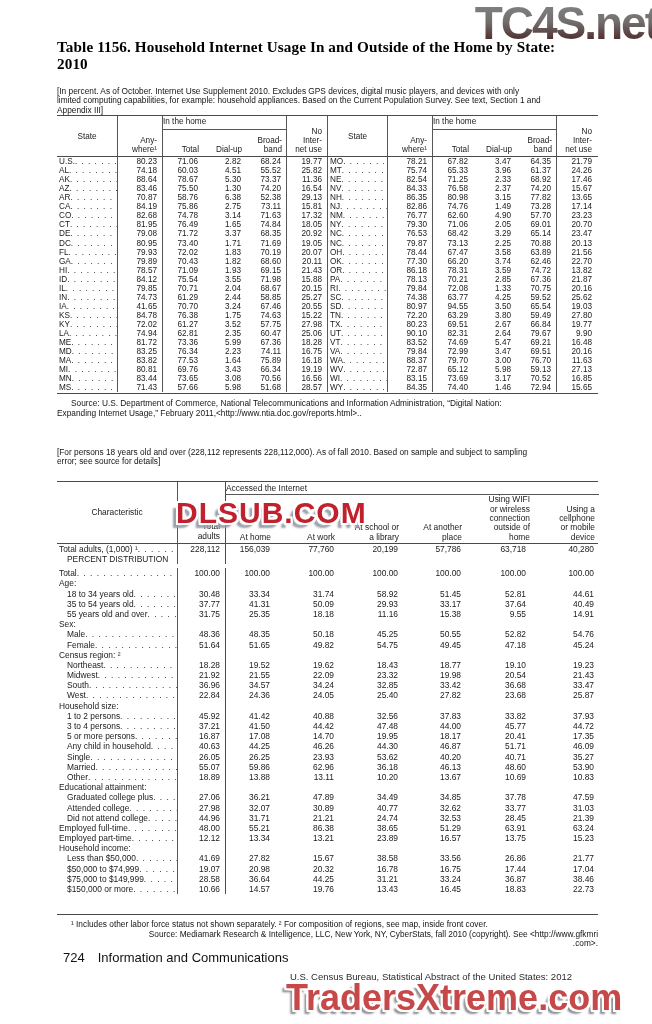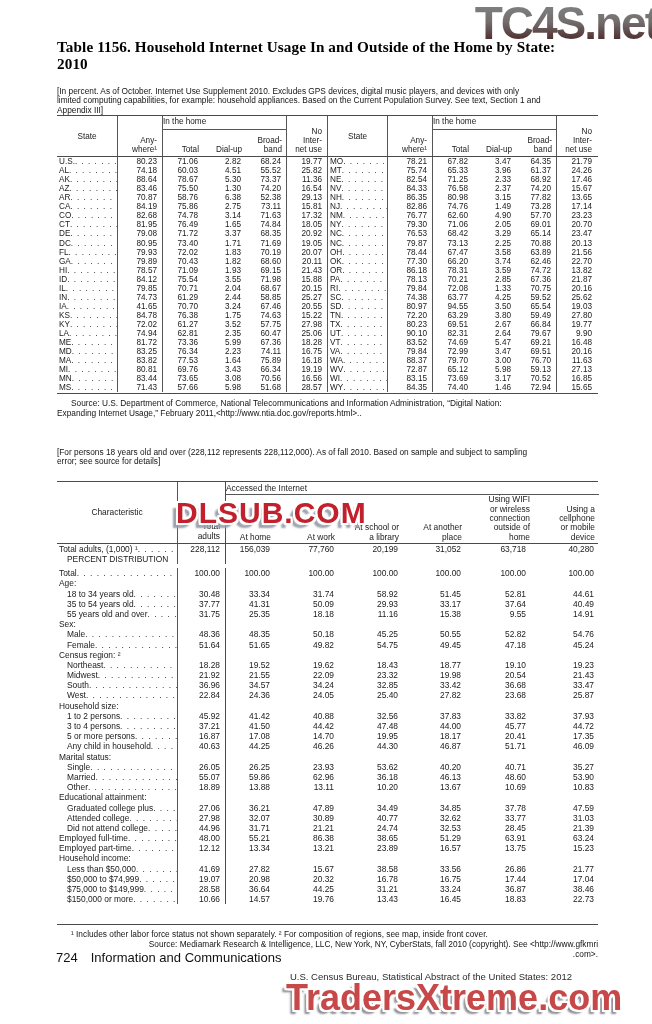--- a/index.html
+++ b/index.html
@@ -60,21 +60,21 @@
   .t57-head{display:flex;border-top:1.5px solid #4a4a4a;border-bottom:1px solid #4a4a4a;
             height:61px;font-size:8.4px;line-height:9.3px;}
   .w-char{width:120px}.c0{width:48px}.c1{width:50px}.c2{width:64px}.c3{width:64px}
   .c4{width:63px}.c5{width:65px}.c6{width:68px}
   .g57{width:374px;}
   #t57-body{border-bottom:1.5px solid #4a4a4a;padding-bottom:20px;}
   .t57-row{display:flex;height:10.2px;line-height:10.4px;font-size:8.4px;}
   .t57-row.gap{margin-top:4px;}
 
   
-  #footer-line{position:absolute;left:56px;top:950px;font-size:13px;color:#111;
+  #footer-line{position:absolute;left:63px;top:950px;font-size:13px;color:#111;
                display:flex;gap:13px;align-items:baseline;}
   #census-line{position:absolute;left:290px;top:971px;font-size:9.5px;color:#2b2b2b;}
 </style>
 </head>
 <body>
 <div id="page">
 
   <div id="wm-top">TC4S.net</div>
   <div id="wm-mid">DLSUB.COM</div>
   <div id="wm-bot">TradersXtreme.com</div>
@@ -679,21 +679,21 @@
     <div id="t57-body">
         <div class="t57-row">
           <div class="c lab w-char bold">
             <span class="lt">Total adults, (1,000) ¹</span>
             <span class="dots"></span>
           </div>
           <div class="c num c0 bl bold">228,112</div>
           <div class="c num c1 bl2 bold">156,039</div>
           <div class="c num c2 bold">77,760</div>
           <div class="c num c3 bold">20,199</div>
-          <div class="c num c4 bold">31,052</div>
+          <div class="c num c4 bold">57,786</div>
           <div class="c num c5 bold">63,718</div>
           <div class="c num c6 bold">40,280</div>
         </div>
         <div class="t57-row">
           <div class="c lab w-char ind">
             <span class="lt">PERCENT DISTRIBUTION</span>
           </div>
           <div class="c num c0 bl"></div>
           <div class="c num c1 bl2"></div>
           <div class="c num c2"></div>
@@ -926,161 +926,149 @@
           </div>
           <div class="c num c0 bl">40.63</div>
           <div class="c num c1 bl2">44.25</div>
           <div class="c num c2">46.26</div>
           <div class="c num c3">44.30</div>
           <div class="c num c4">46.87</div>
           <div class="c num c5">51.71</div>
           <div class="c num c6">46.09</div>
         </div>
         <div class="t57-row">
+          <div class="c lab w-char ind">
+            <span class="lt">Single</span>
+            <span class="dots"></span>
+          </div>
+          <div class="c num c0 bl">26.05</div>
+          <div class="c num c1 bl2">26.25</div>
+          <div class="c num c2">23.93</div>
+          <div class="c num c3">53.62</div>
+          <div class="c num c4">40.20</div>
+          <div class="c num c5">40.71</div>
+          <div class="c num c6">35.27</div>
+        </div>
+        <div class="t57-row">
+          <div class="c lab w-char ind">
+            <span class="lt">Married</span>
+            <span class="dots"></span>
+          </div>
+          <div class="c num c0 bl">55.07</div>
+          <div class="c num c1 bl2">59.86</div>
+          <div class="c num c2">62.96</div>
+          <div class="c num c3">36.18</div>
+          <div class="c num c4">46.13</div>
+          <div class="c num c5">48.60</div>
+          <div class="c num c6">53.90</div>
+        </div>
+        <div class="t57-row">
+          <div class="c lab w-char ind">
+            <span class="lt">Other</span>
+            <span class="dots"></span>
+          </div>
+          <div class="c num c0 bl">18.89</div>
+          <div class="c num c1 bl2">13.88</div>
+          <div class="c num c2">13.11</div>
+          <div class="c num c3">10.20</div>
+          <div class="c num c4">13.67</div>
+          <div class="c num c5">10.69</div>
+          <div class="c num c6">10.83</div>
+        </div>
+        <div class="t57-row">
           <div class="c lab w-char">
-            <span class="lt">Marital status:</span>
+            <span class="lt">Educational attainment:</span>
           </div>
           <div class="c num c0 bl"></div>
           <div class="c num c1 bl2"></div>
           <div class="c num c2"></div>
           <div class="c num c3"></div>
           <div class="c num c4"></div>
           <div class="c num c5"></div>
           <div class="c num c6"></div>
         </div>
         <div class="t57-row">
           <div class="c lab w-char ind">
-            <span class="lt">Single</span>
-            <span class="dots"></span>
-          </div>
-          <div class="c num c0 bl">26.05</div>
-          <div class="c num c1 bl2">26.25</div>
-          <div class="c num c2">23.93</div>
-          <div class="c num c3">53.62</div>
-          <div class="c num c4">40.20</div>
-          <div class="c num c5">40.71</div>
-          <div class="c num c6">35.27</div>
-        </div>
-        <div class="t57-row">
-          <div class="c lab w-char ind">
-            <span class="lt">Married</span>
-            <span class="dots"></span>
-          </div>
-          <div class="c num c0 bl">55.07</div>
-          <div class="c num c1 bl2">59.86</div>
-          <div class="c num c2">62.96</div>
-          <div class="c num c3">36.18</div>
-          <div class="c num c4">46.13</div>
-          <div class="c num c5">48.60</div>
-          <div class="c num c6">53.90</div>
-        </div>
-        <div class="t57-row">
-          <div class="c lab w-char ind">
-            <span class="lt">Other</span>
-            <span class="dots"></span>
-          </div>
-          <div class="c num c0 bl">18.89</div>
-          <div class="c num c1 bl2">13.88</div>
-          <div class="c num c2">13.11</div>
-          <div class="c num c3">10.20</div>
-          <div class="c num c4">13.67</div>
-          <div class="c num c5">10.69</div>
-          <div class="c num c6">10.83</div>
+            <span class="lt">Graduated college plus</span>
+            <span class="dots"></span>
+          </div>
+          <div class="c num c0 bl">27.06</div>
+          <div class="c num c1 bl2">36.21</div>
+          <div class="c num c2">47.89</div>
+          <div class="c num c3">34.49</div>
+          <div class="c num c4">34.85</div>
+          <div class="c num c5">37.78</div>
+          <div class="c num c6">47.59</div>
+        </div>
+        <div class="t57-row">
+          <div class="c lab w-char ind">
+            <span class="lt">Attended college</span>
+            <span class="dots"></span>
+          </div>
+          <div class="c num c0 bl">27.98</div>
+          <div class="c num c1 bl2">32.07</div>
+          <div class="c num c2">30.89</div>
+          <div class="c num c3">40.77</div>
+          <div class="c num c4">32.62</div>
+          <div class="c num c5">33.77</div>
+          <div class="c num c6">31.03</div>
+        </div>
+        <div class="t57-row">
+          <div class="c lab w-char ind">
+            <span class="lt">Did not attend college</span>
+            <span class="dots"></span>
+          </div>
+          <div class="c num c0 bl">44.96</div>
+          <div class="c num c1 bl2">31.71</div>
+          <div class="c num c2">21.21</div>
+          <div class="c num c3">24.74</div>
+          <div class="c num c4">32.53</div>
+          <div class="c num c5">28.45</div>
+          <div class="c num c6">21.39</div>
         </div>
         <div class="t57-row">
           <div class="c lab w-char">
-            <span class="lt">Educational attainment:</span>
+            <span class="lt">Employed full-time</span>
+            <span class="dots"></span>
+          </div>
+          <div class="c num c0 bl">48.00</div>
+          <div class="c num c1 bl2">55.21</div>
+          <div class="c num c2">86.38</div>
+          <div class="c num c3">38.65</div>
+          <div class="c num c4">51.29</div>
+          <div class="c num c5">63.91</div>
+          <div class="c num c6">63.24</div>
+        </div>
+        <div class="t57-row">
+          <div class="c lab w-char">
+            <span class="lt">Employed part-time</span>
+            <span class="dots"></span>
+          </div>
+          <div class="c num c0 bl">12.12</div>
+          <div class="c num c1 bl2">13.34</div>
+          <div class="c num c2">13.21</div>
+          <div class="c num c3">23.89</div>
+          <div class="c num c4">16.57</div>
+          <div class="c num c5">13.75</div>
+          <div class="c num c6">15.23</div>
+        </div>
+        <div class="t57-row">
+          <div class="c lab w-char">
+            <span class="lt">Household income:</span>
           </div>
           <div class="c num c0 bl"></div>
           <div class="c num c1 bl2"></div>
           <div class="c num c2"></div>
           <div class="c num c3"></div>
           <div class="c num c4"></div>
           <div class="c num c5"></div>
           <div class="c num c6"></div>
         </div>
         <div class="t57-row">
           <div class="c lab w-char ind">
-            <span class="lt">Graduated college plus</span>
-            <span class="dots"></span>
-          </div>
-          <div class="c num c0 bl">27.06</div>
-          <div class="c num c1 bl2">36.21</div>
-          <div class="c num c2">47.89</div>
-          <div class="c num c3">34.49</div>
-          <div class="c num c4">34.85</div>
-          <div class="c num c5">37.78</div>
-          <div class="c num c6">47.59</div>
-        </div>
-        <div class="t57-row">
-          <div class="c lab w-char ind">
-            <span class="lt">Attended college</span>
-            <span class="dots"></span>
-          </div>
-          <div class="c num c0 bl">27.98</div>
-          <div class="c num c1 bl2">32.07</div>
-          <div class="c num c2">30.89</div>
-          <div class="c num c3">40.77</div>
-          <div class="c num c4">32.62</div>
-          <div class="c num c5">33.77</div>
-          <div class="c num c6">31.03</div>
-        </div>
-        <div class="t57-row">
-          <div class="c lab w-char ind">
-            <span class="lt">Did not attend college</span>
-            <span class="dots"></span>
-          </div>
-          <div class="c num c0 bl">44.96</div>
-          <div class="c num c1 bl2">31.71</div>
-          <div class="c num c2">21.21</div>
-          <div class="c num c3">24.74</div>
-          <div class="c num c4">32.53</div>
-          <div class="c num c5">28.45</div>
-          <div class="c num c6">21.39</div>
-        </div>
-        <div class="t57-row">
-          <div class="c lab w-char">
-            <span class="lt">Employed full-time</span>
-            <span class="dots"></span>
-          </div>
-          <div class="c num c0 bl">48.00</div>
-          <div class="c num c1 bl2">55.21</div>
-          <div class="c num c2">86.38</div>
-          <div class="c num c3">38.65</div>
-          <div class="c num c4">51.29</div>
-          <div class="c num c5">63.91</div>
-          <div class="c num c6">63.24</div>
-        </div>
-        <div class="t57-row">
-          <div class="c lab w-char">
-            <span class="lt">Employed part-time</span>
-            <span class="dots"></span>
-          </div>
-          <div class="c num c0 bl">12.12</div>
-          <div class="c num c1 bl2">13.34</div>
-          <div class="c num c2">13.21</div>
-          <div class="c num c3">23.89</div>
-          <div class="c num c4">16.57</div>
-          <div class="c num c5">13.75</div>
-          <div class="c num c6">15.23</div>
-        </div>
-        <div class="t57-row">
-          <div class="c lab w-char">
-            <span class="lt">Household income:</span>
-          </div>
-          <div class="c num c0 bl"></div>
-          <div class="c num c1 bl2"></div>
-          <div class="c num c2"></div>
-          <div class="c num c3"></div>
-          <div class="c num c4"></div>
-          <div class="c num c5"></div>
-          <div class="c num c6"></div>
-        </div>
-        <div class="t57-row">
-          <div class="c lab w-char ind">
             <span class="lt">Less than $50,000</span>
             <span class="dots"></span>
           </div>
           <div class="c num c0 bl">41.69</div>
           <div class="c num c1 bl2">27.82</div>
           <div class="c num c2">15.67</div>
           <div class="c num c3">38.58</div>
           <div class="c num c4">33.56</div>
           <div class="c num c5">26.86</div>
           <div class="c num c6">21.77</div>

